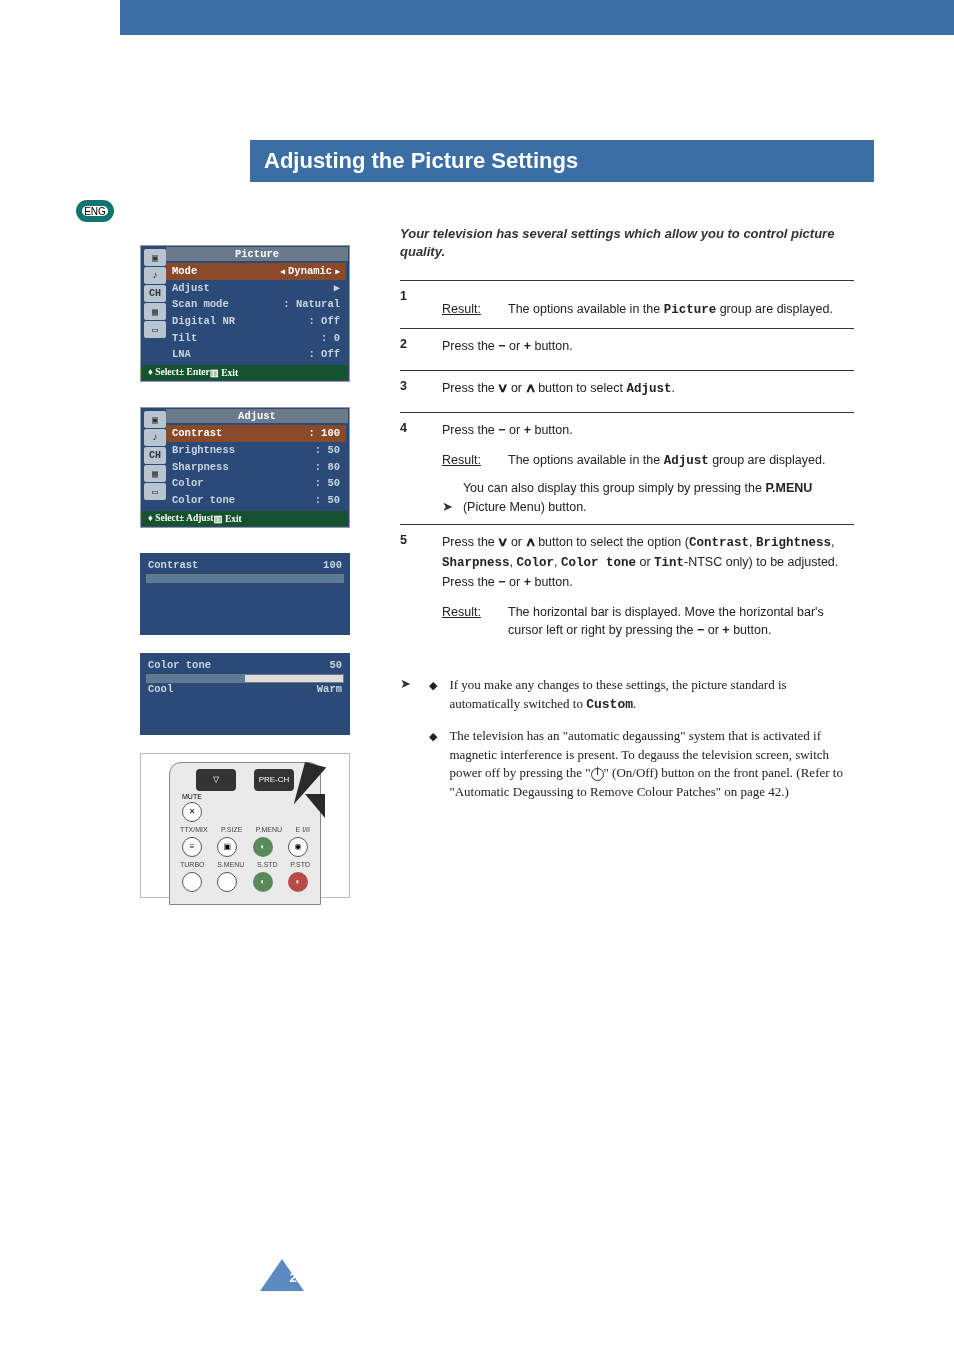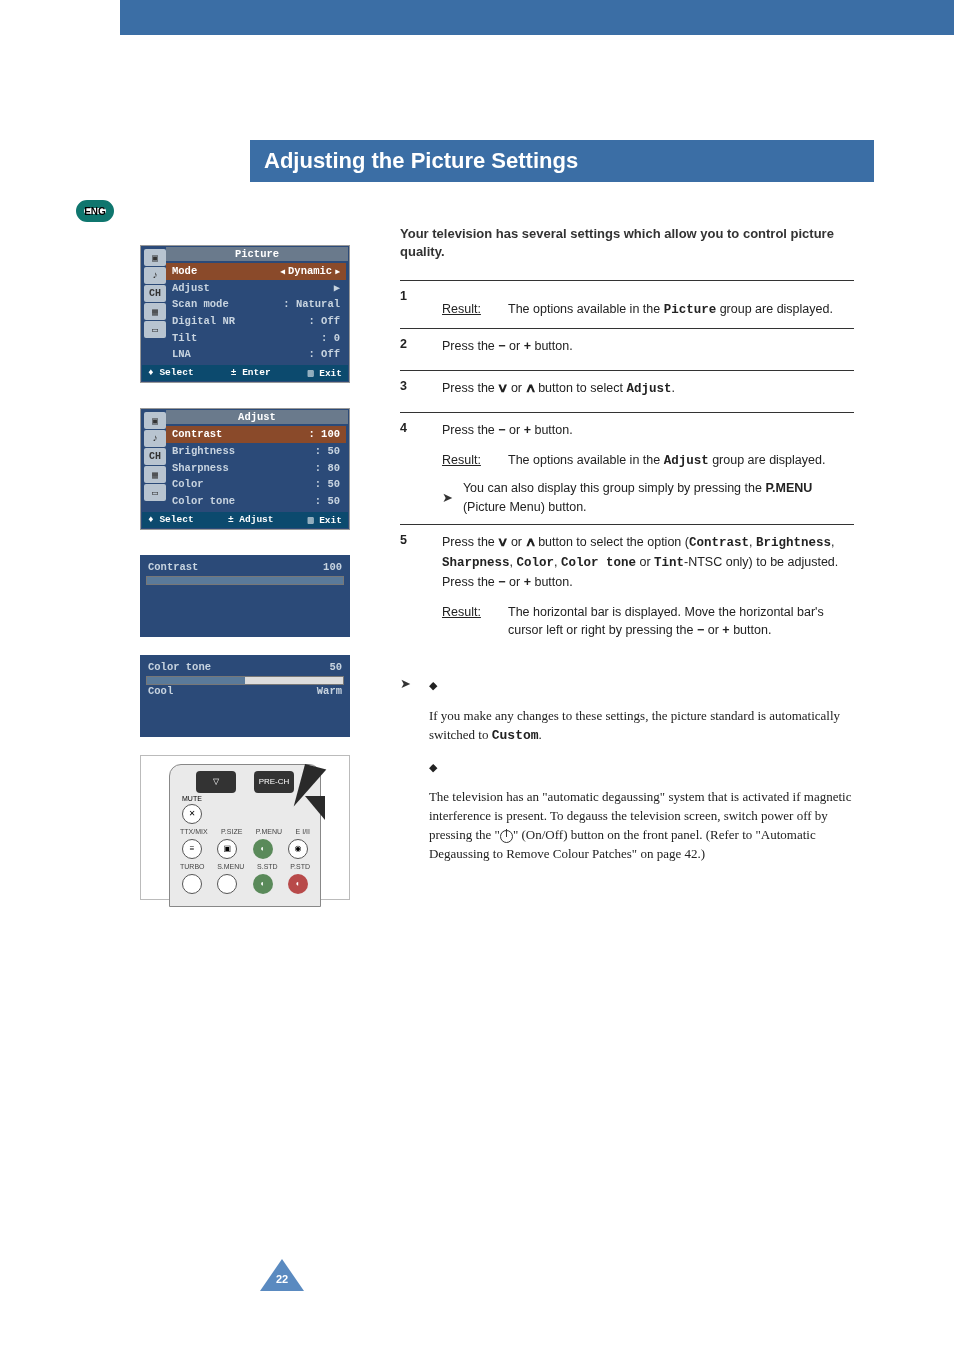--- a/index.html
+++ b/index.html
@@ -33,24 +33,24 @@
       padding: 8px 14px;
       font-size: 22px;
       font-weight: bold;
     }
     .eng-badge {
       position: absolute;
       top: 200px;
       left: 76px;
       width: 38px;
       height: 22px;
-      border: 8px solid #0f766e;
+      border: 6px solid #0f766e;
       border-radius: 11px;
       font-size: 10px;
-      font-weight: bold;
+      font-weight: normal;
       display: flex;
       align-items: center;
       justify-content: center;
     }
     .left-col {
       position: absolute;
       top: 245px;
       left: 140px;
       width: 210px;
     }
@@ -105,26 +105,26 @@
     }
     .osd-row.selected {
       background: #8a4a2a;
       color: #fff;
       margin: 0 -6px;
       padding: 1px 6px;
     }
     .arrow-l::before { content: "◀"; font-size: 8px; margin-right: 3px; }
     .arrow-r::after { content: "▶"; font-size: 8px; margin-left: 3px; }
     .osd-footer {
-      background: #0c4a6e;
+      background: #14532d;
       padding: 2px 6px;
       display: flex;
-      justify-content: space-between;
       font-size: 9.5px;
       color: #fff;
+      font-family: Liberation Serif, serif;
     }
     .bar-box {
       background: #2b4a78;
       color: #c8d4e0;
       font-family: "Courier New", monospace;
       font-size: 10.5px;
       font-weight: bold;
       height: 82px;
       padding: 6px;
       margin-bottom: 18px;
@@ -233,61 +233,61 @@
       border-left: 20px solid transparent;
       border-top: 24px solid #2a2a2a;
     }
     .right-col {
       position: absolute;
       top: 225px;
       left: 400px;
       right: 100px;
     }
     .intro {
+      font-style: italic;
       font-weight: bold;
       font-size: 13px;
       color: #333;
       margin-bottom: 20px;
       line-height: 1.35;
     }
     .step {
       border-top: 1.5px solid #333;
       padding: 8px 0;
       display: flex;
       gap: 22px;
       font-size: 12.5px;
       color: #222;
     }
     .step:last-of-type { border-bottom: 1.5px solid #333; }
     .step-num { font-weight: bold; width: 20px; }
     .step-body { flex: 1; line-height: 1.5; }
     .step-body p { margin-bottom: 6px; }
     .result-row { display: flex; gap: 16px; margin-top: 11px; }
     .result-label { text-decoration: underline; min-width: 50px; }
-    .note-row { display: flex; gap: 10px; margin-top: 8px; align-items: center; }
+    .note-row { display: flex; gap: 10px; margin-top: 8px; align-items: flex-end; }
     .note-icon::before { content: "➤"; font-size: 13px; color: #333; }
     .mono { font-family: "Courier New", monospace; font-weight: bold; }
     .minus { font-family: Arial; font-weight: bold; }
     .down-caret::before { content: "∨"; font-weight: bold; display: inline-block; transform: scaleX(1.3); }
     .up-caret::before { content: "∧"; font-weight: bold; display: inline-block; transform: scaleX(1.3); }
     .notes-block {
       margin-top: 28px;
       display: flex;
       gap: 18px;
       font-size: 13px;
       color: #222;
       font-family: Georgia, serif;
     }
     .notes-body { flex: 1; }
     .notes-body .bullet-row {
       display: flex;
       gap: 12px;
       margin-bottom: 12px;
       line-height: 1.45;
-      flex-direction: column;
     }
     .bullet::before { content: "◆"; font-size: 11px; }
     .power-icon {
       display: inline-flex;
       width: 13px;
       height: 13px;
       border: 1.5px solid #333;
       border-radius: 50%;
       position: relative;
       vertical-align: middle;
@@ -308,22 +308,22 @@
       width: 0; height: 0;
       border-left: 22px solid transparent;
       border-right: 22px solid transparent;
       border-bottom: 32px solid #5a8ac0;
     }
     .page-num {
       position: absolute;
       bottom: 66px;
       left: 260px;
       width: 44px;
-      text-align: center;
-      font-size: 11px;
+      text-align: right;
+      font-size: 13px;
       font-weight: bold;
       color: #fff;
     }
   </style>
 </head>
 <body>
 
 <div class="header-bar"></div>
 
 <div class="title-band">Adjusting the Picture Settings</div>

